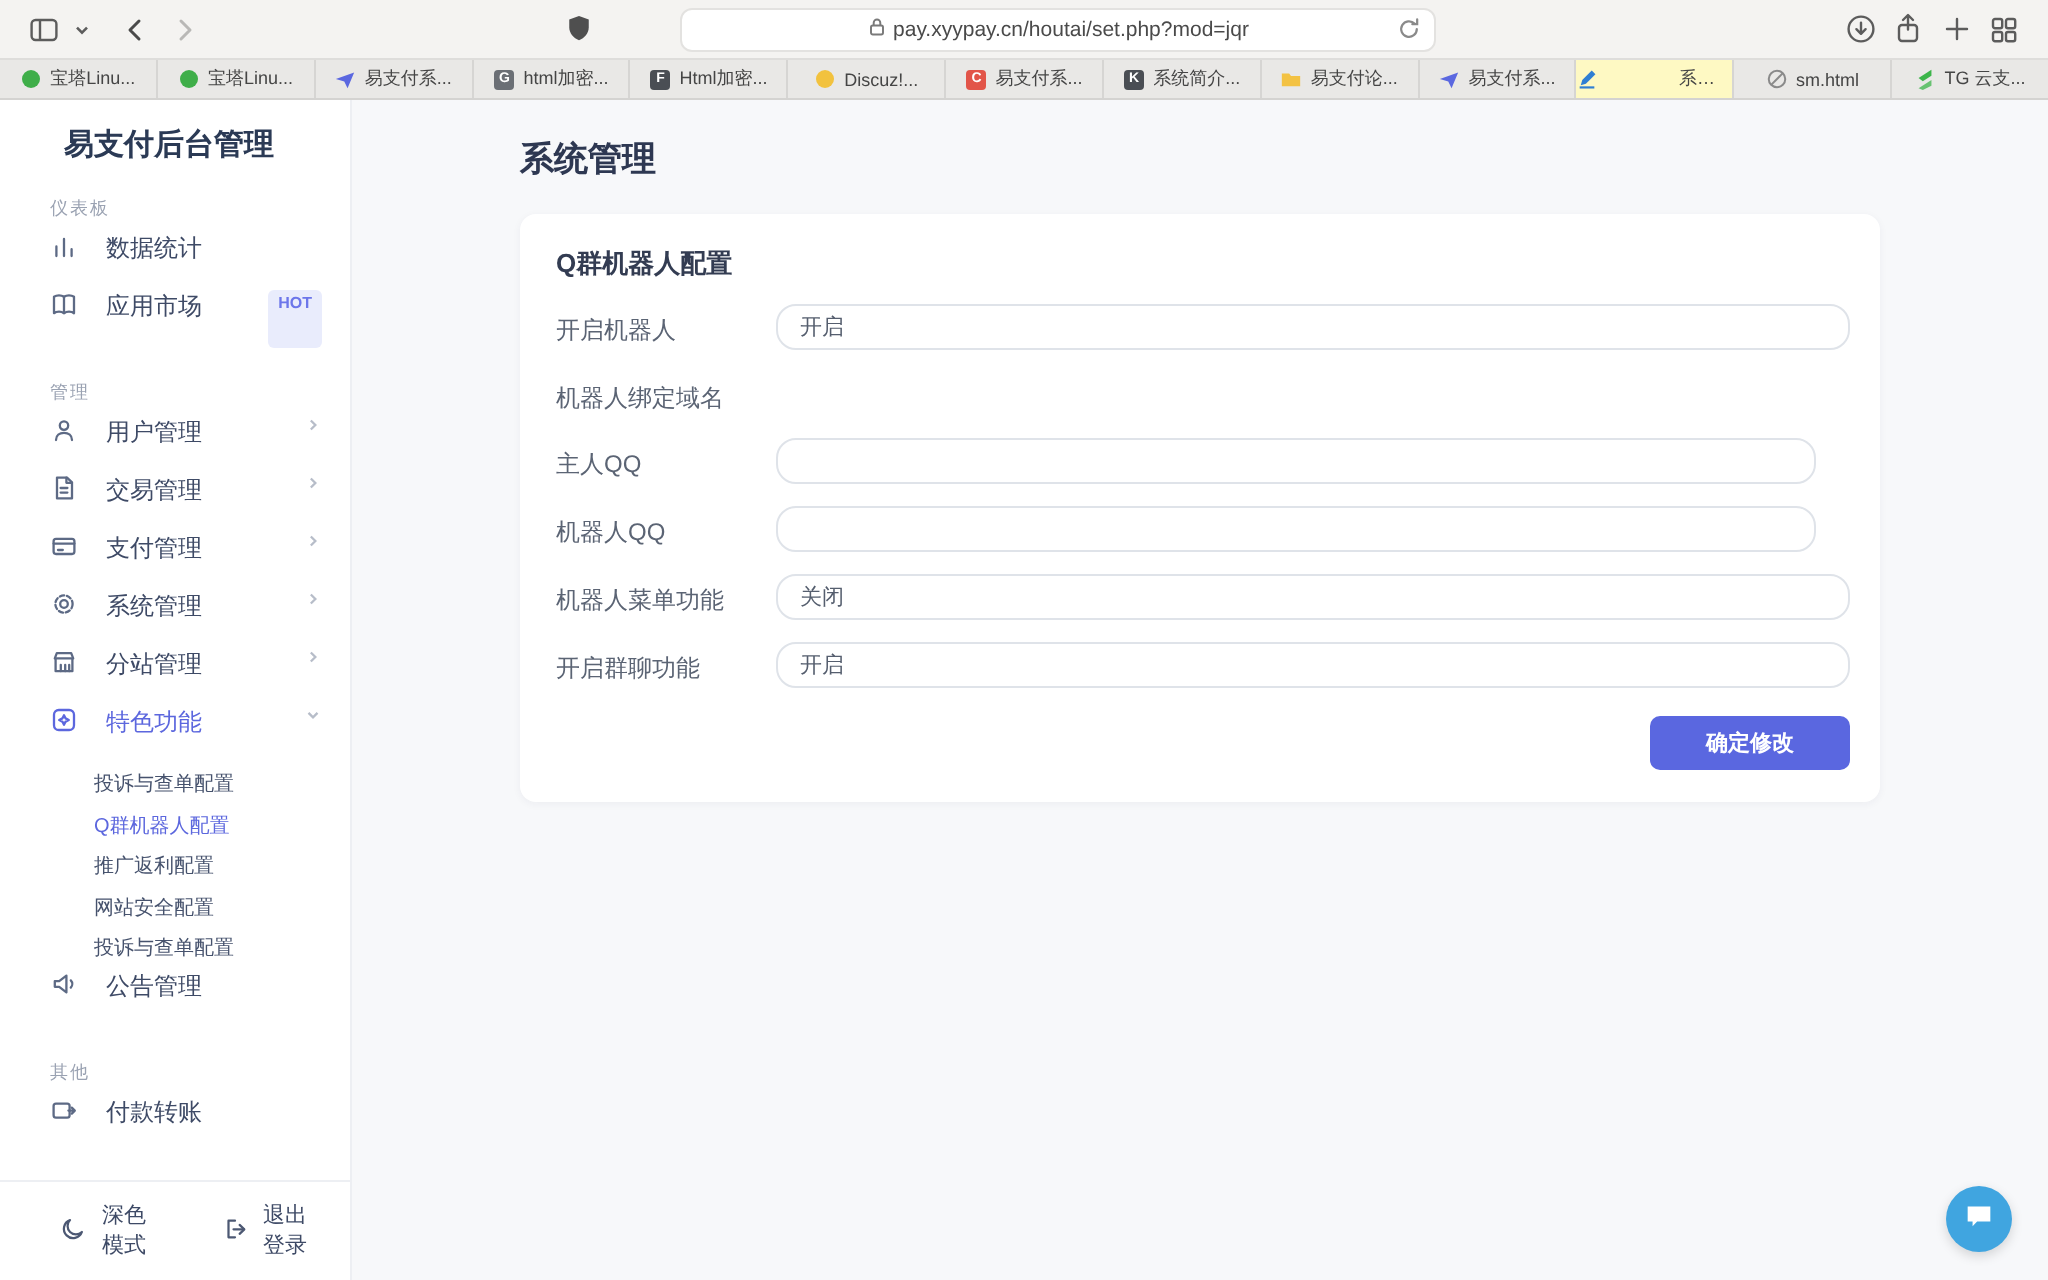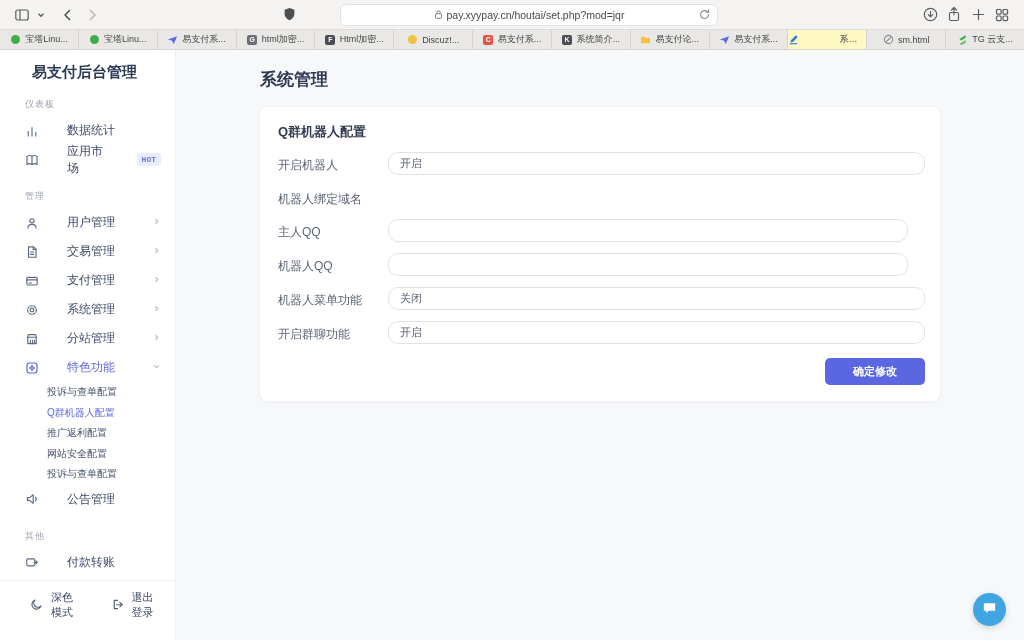--- a/index.html
+++ b/index.html
@@ -38,32 +38,32 @@
   
   .content { display:flex; height:590px; }
   .sidebar { width:176px; background:#fff; border-right:1px solid #edeff3;
              position:relative; flex-shrink:0; }
   .main { flex:1; background:#f7f8fa; position:relative; padding:18px 0 0 84px; }
 
   
   .side-title { font-size:15px; font-weight:bold; color:#2b3a55; padding:13px 0 0 32px; }
   .side-nav { margin-top:6px; }
   .sec-label { font-size:9px; color:#9aa2b2; margin:16px 0 5px 25px; letter-spacing:1px; }
-  .side-item { display:flex; align-items:center; height:29px; padding:0 14px 0 25px;
-               color:#3e4a66; font-size:12px; gap:28px; cursor:pointer;font-family:Liberation Mono, monospace; }
+  .side-item { display:flex; height:29px; padding:0 14px 0 25px;
+               color:#3e4a66; font-size:12px; gap:14px; cursor:pointer; }
   .side-item .lbl { flex:1; }
   .side-item .sicon { display:inline-flex; color:#5d6a85; }
   .side-item.active, .side-item.active .sicon { color:#5c67de; }
   .chev { color:#b7bdc9; font-size:9px; }
   .badge { background:#e9ecfc; color:#6c76ea; font-size:8px; font-weight:bold;
            padding:2px 5px; border-radius:3px; }
   .side-sub { display:flex; align-items:center; height:20.5px; padding-left:47px;
               font-size:10px; color:#46526d; cursor:pointer; }
   .side-sub.active { color:#5c67de; }
-  .side-footer { position:absolute; bottom:12px; left:0; width:100%; height:48px;
+  .side-footer { position:absolute; bottom:2px; left:0; width:100%; height:48px;
                  border-top:1px solid #edeff3; display:flex; align-items:center;
                  padding:0 18px 0 30px; gap:34px; }
   .foot-item { display:flex; align-items:center; gap:8px; font-size:11px;
                color:#3e4a66; cursor:pointer; }
   .foot-item .sicon { display:inline-flex; color:#4c5873; }
 
   
   .page-title { font-size:17px; font-weight:bold; color:#2e3852; }
   .card { width:680px; margin-top:16px; background:#fff; border-radius:8px;
           box-shadow:0 1px 4px rgba(31,45,80,0.05); padding:16px 15px 16px 18px; }

